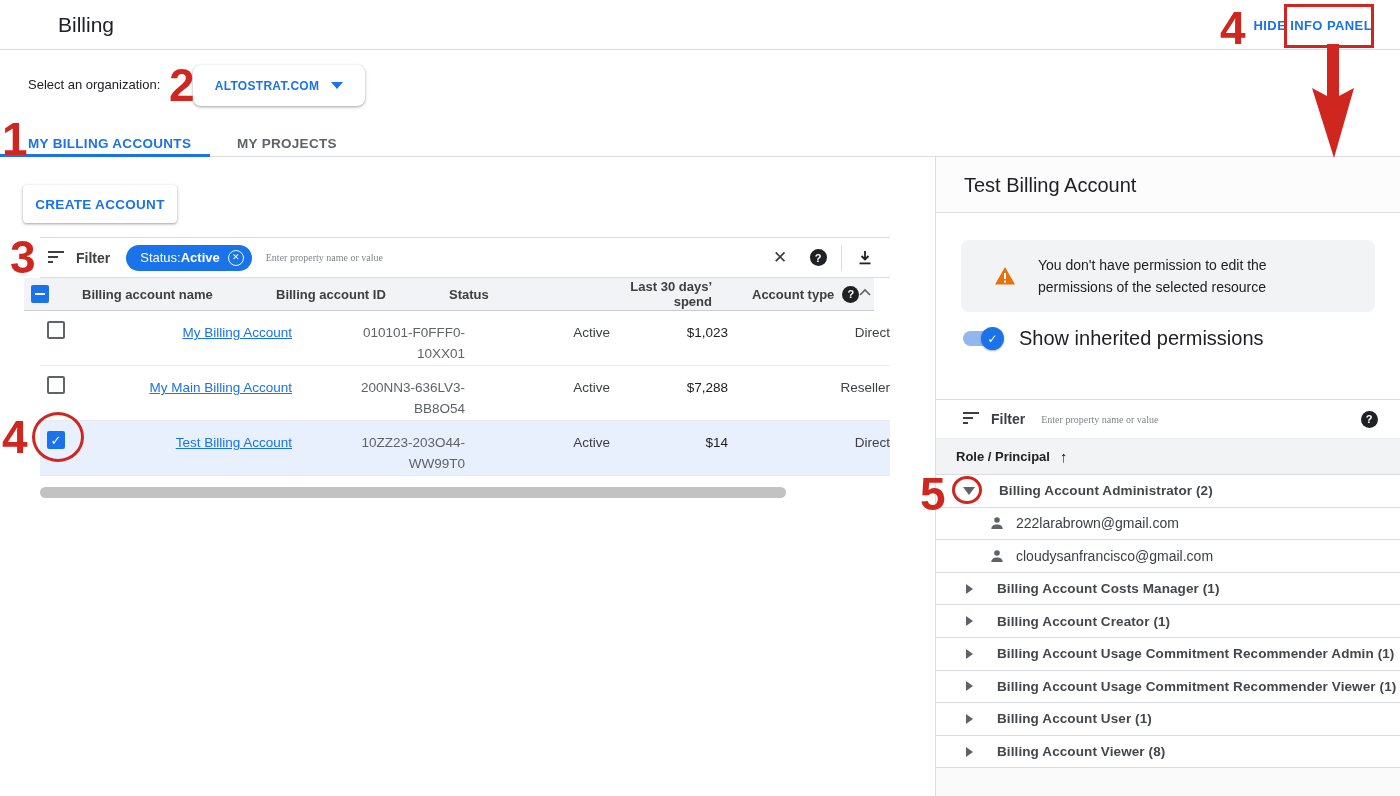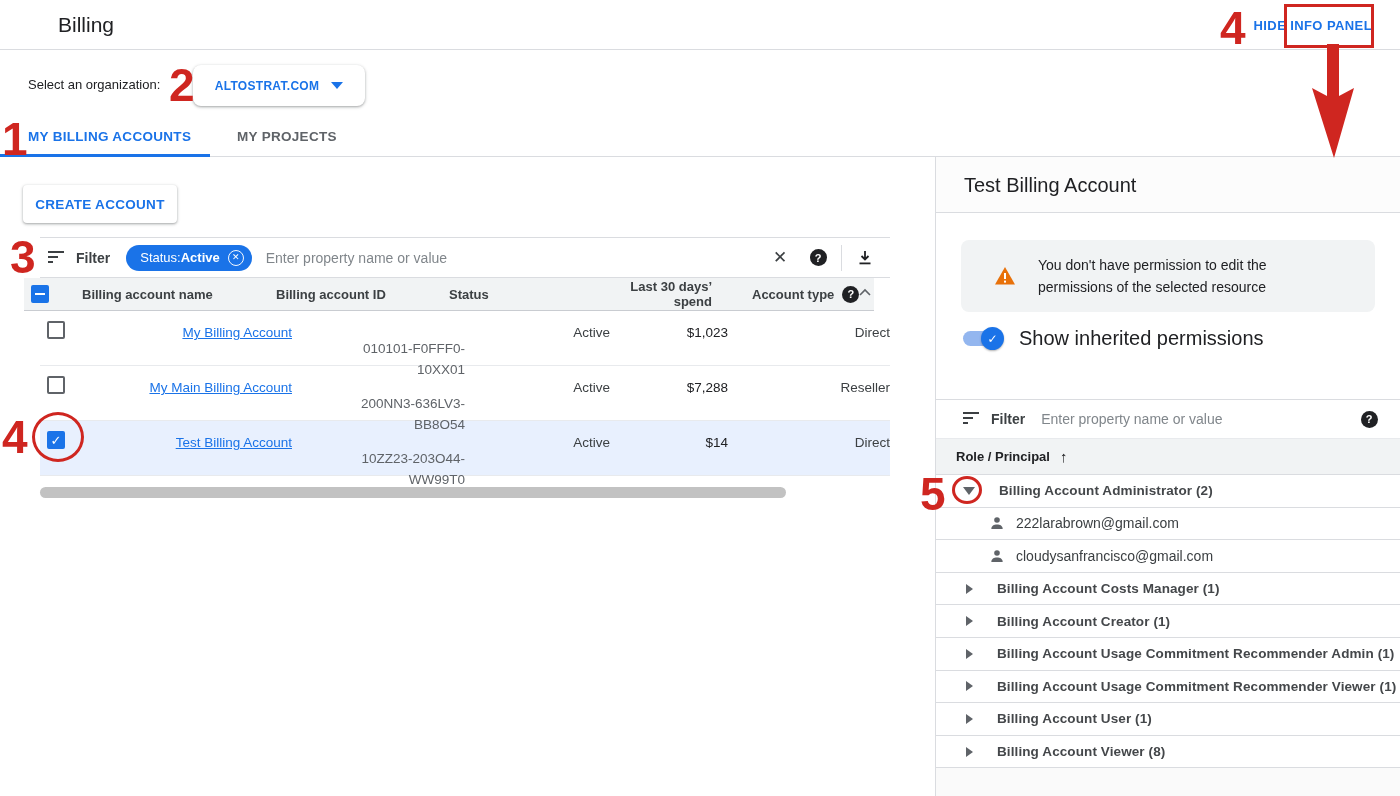--- a/index.html
+++ b/index.html
@@ -20,21 +20,21 @@
   
   .org-label{position:absolute;left:28px;top:77px;font-size:13px;color:var(--text);}
   .org-card{position:absolute;left:193px;top:65px;width:172px;height:41px;background:#fff;border-radius:8px;
     box-shadow:0 1px 2px rgba(60,64,67,.30),0 1px 3px 1px rgba(60,64,67,.15);
     display:flex;align-items:center;justify-content:center;gap:12px;cursor:pointer;}
   .org-card .org-value{color:var(--blue);font-size:12px;font-weight:bold;letter-spacing:.3px;}
   .caret-down-blue{width:0;height:0;border-left:6px solid transparent;border-right:6px solid transparent;border-top:7px solid var(--blue);}
 
   
   .tabbar{position:absolute;left:0;top:116px;width:1400px;height:41px;border-bottom:1px solid var(--border);}
-  .tab{position:absolute;top:0;height:40px;display:flex;align-items:center;font-size:13.5px;font-weight:bold;letter-spacing:.3px;cursor:pointer;}
+  .tab{position:absolute;top:7px;height:40px;display:flex;align-items:center;font-size:13.5px;font-weight:bold;letter-spacing:.3px;cursor:pointer;}
   .tab.active{color:var(--blue);}
   .tab.inactive{color:var(--text3);}
   .tab-indicator{position:absolute;left:0;bottom:-1px;width:210px;height:3px;background:var(--blue);}
 
   
   .create-btn{position:absolute;left:23px;top:185px;width:154px;height:38px;background:#fff;border:none;border-radius:4px;
     color:var(--blue);font-family:inherit;font-size:13.5px;font-weight:bold;letter-spacing:.3px;cursor:pointer;
     box-shadow:0 1px 2px rgba(60,64,67,.30),0 1px 3px 1px rgba(60,64,67,.15);}
 
   
@@ -44,21 +44,21 @@
   .flt-icon i{position:absolute;left:0;height:2px;background:var(--text2);display:block;}
   .flt-icon i:nth-child(1){top:0;width:16px;}
   .flt-icon i:nth-child(2){top:5px;width:10px;}
   .flt-icon i:nth-child(3){top:10px;width:5px;}
   .flt-label{font-size:14px;font-weight:bold;color:var(--text2);margin-left:10px;}
   .chip{margin-left:16px;height:26px;background:var(--blue);border-radius:13px;display:flex;align-items:center;
     color:#fff;font-size:13px;padding:0 8px 0 14px;cursor:pointer;flex:none;}
   .chip b{margin:0;}
   .chip .chip-x{width:16px;height:16px;border:1.5px solid rgba(255,255,255,.95);border-radius:50%;margin-left:8px;
     display:flex;align-items:center;justify-content:center;font-size:9px;line-height:1;color:#fff;}
-  .filter-input{border:none;outline:none;font-family:Liberation Sans, sans-serif;font-size:14px;color:var(--text2);margin-left:14px;flex:1;background:transparent;}
+  .filter-input{border:none;outline:none;font-family:Liberation Serif, serif;font-size:10px;color:var(--text2);margin-left:14px;flex:1;background:transparent;}
   .filter-input::placeholder{color:#80868b;}
   .icon-btn{flex:none;display:flex;align-items:center;justify-content:center;width:26px;height:26px;cursor:pointer;}
   .clear-x{font-size:17px;color:var(--text2);font-weight:bold;}
   .help-dot{width:17px;height:17px;border-radius:50%;background:#202124;color:#fff;font-size:11px;font-weight:bold;
     display:flex;align-items:center;justify-content:center;}
   .vdivider{width:1px;height:26px;background:var(--border);margin:0 10px;flex:none;}
 
   
   .grid-row{display:grid;grid-template-columns:58px 194px 173px 145px 130px 150px;}
   .tbl-head{position:absolute;left:24px;top:278px;width:850px;height:33px;background:var(--graybg);
@@ -66,21 +66,21 @@
   .tbl-head .cell{display:flex;align-items:center;}
   .cell-spend{justify-content:flex-end;padding-right:12px;text-align:right;}
   .cell-type{padding-left:28px;}
   .sort-caret{position:absolute;right:2px;top:9px;}
   .tbl-body{position:absolute;left:40px;top:311px;width:850px;}
   .trow{height:55px;border-bottom:1px solid var(--border-light);font-size:13.5px;color:var(--text2);cursor:pointer;background:#fff;}
   .trow.selected{background:var(--sel);}
   .trow .cell{padding-top:11px;line-height:21px;text-align:right;}
   .trow .cell.cbcell{padding-top:10px;}
   .acct-link{color:var(--blue);text-decoration:underline;cursor:pointer;}
-  .idtext{color:var(--text3);margin-top:16px;}
+  .idtext{color:var(--text3);}
   .spendtext{color:var(--text);}
   .checkbox{width:18px;height:18px;border-radius:2px;margin-left:7px;border:2px solid var(--text3);background:#fff;cursor:pointer;
     display:flex;align-items:center;justify-content:center;}
   .checkbox.filled{background:var(--blue);border-color:var(--blue);color:#fff;}
   .checkbox .minus{width:10px;height:2px;background:#fff;display:block;}
   .checkbox.checked{font-size:13px;font-weight:bold;}
   .hscrollbar{position:absolute;left:40px;top:487px;width:746px;height:11px;background:#c2c2c2;border-radius:6px;cursor:pointer;}
 
   
   .info-panel{position:absolute;left:935px;top:157px;width:465px;height:639px;background:#fff;border-left:1px solid var(--border);}

